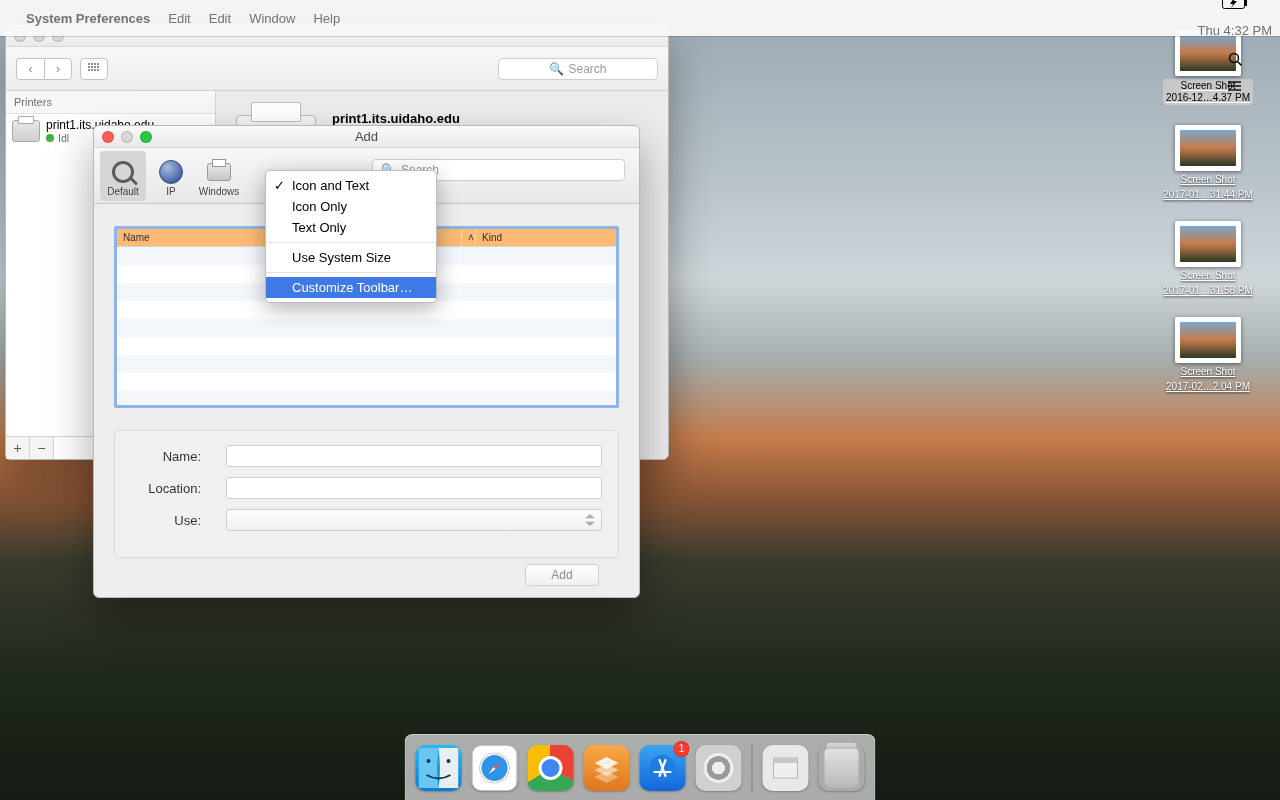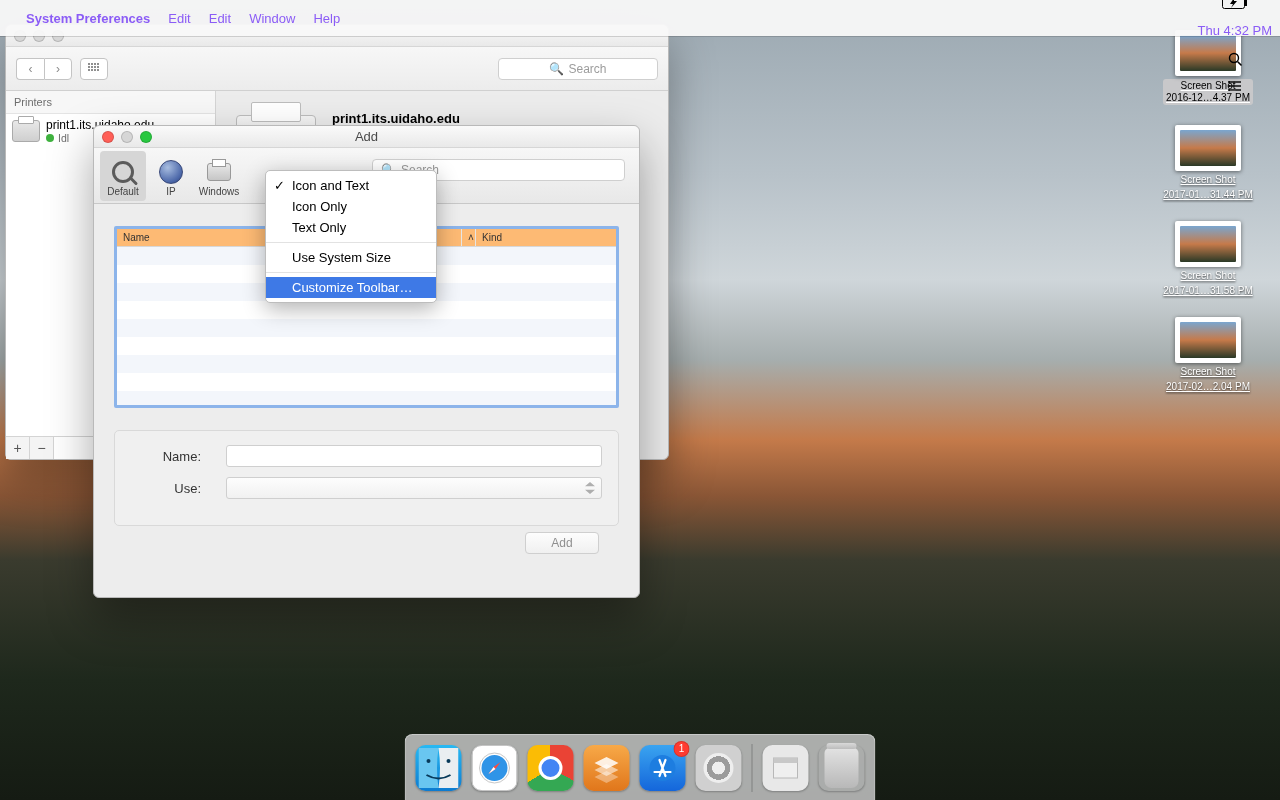--- a/index.html
+++ b/index.html
@@ -10,21 +10,21 @@
   position: absolute; inset: 0;
   background: linear-gradient(to bottom,
     #9aa7b0 0%, #b8c2c9 22%, #cfd6da 35%, #a6aeae 45%,
     #c47a4a 55%, #8a5636 62%, #3a3b2e 70%, #1e281c 85%, #151b13 100%);
 }
 
 
 .menubar {
   position: absolute; top:0; left:0; right:0; height:36px;
   background: rgba(248,248,248,0.95);
-  display:flex; align-items:center; font-size:13px; color:#8b5cf6;
+  display:flex; align-items:center; font-size:13px; color:#737373;
   padding: 0 8px; z-index: 100;
   box-shadow: 0 1px 0 rgba(0,0,0,0.15);
 }
 .menubar .left { display:flex; gap:18px; align-items:center;}
 .menubar .right { margin-left:auto; display:flex; gap:14px; align-items:center;flex-direction:column;}
 .menubar .app { font-weight:600;}
 .apple {font-size:14px;}
 .mb-icon svg { display:block; }
 
 
@@ -326,20 +326,24 @@
           <div class="row"></div>
           <div class="row"></div>
           <div class="row"></div>
       </div>
     </div>
     <div class="form">
       <div class="frow">
           <div class="flabel">Name:</div>
           <div class="finput"></div>
         </div>
+      <div class="frow">
+          <div class="flabel">Location:</div>
+          <div class="finput"></div>
+        </div>
       <div class="frow" style="margin-bottom:12px">
           <div class="flabel">Use:</div>
           <div class="fselect"></div>
         </div>
     </div>
     <div class="add-footer">
       <div class="btn">Add</div>
     </div>
   </div>
 </div>

